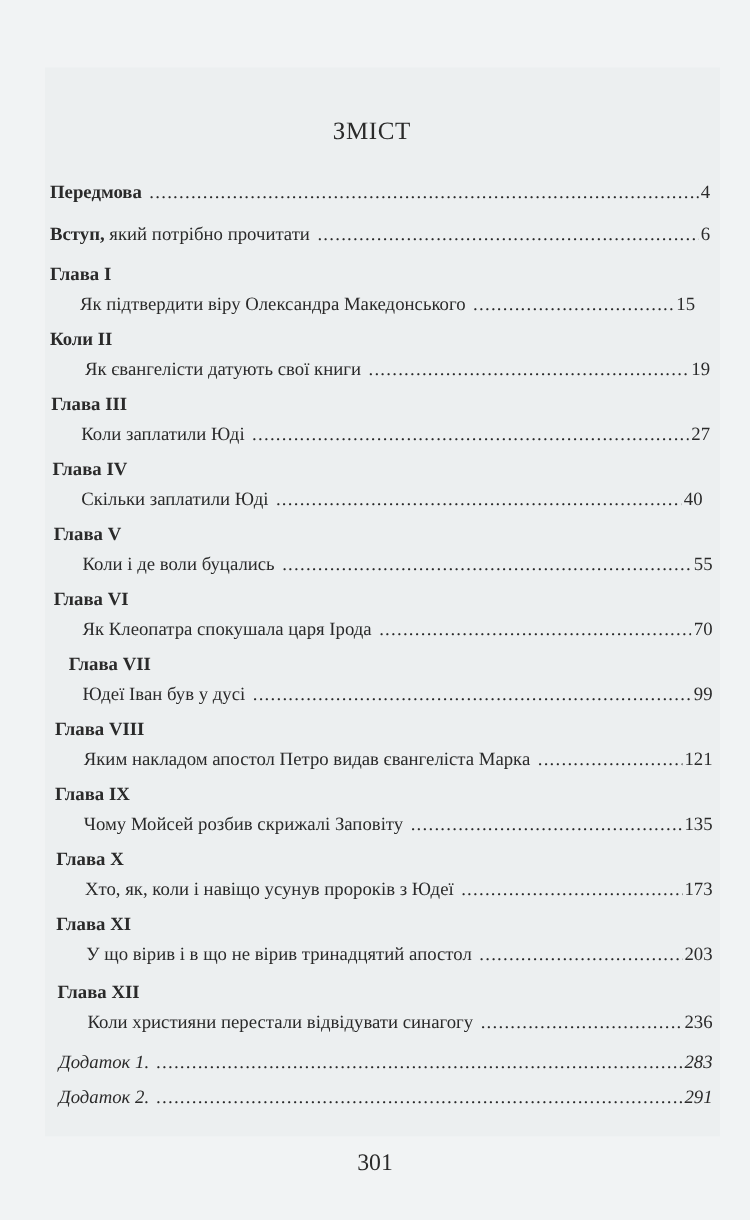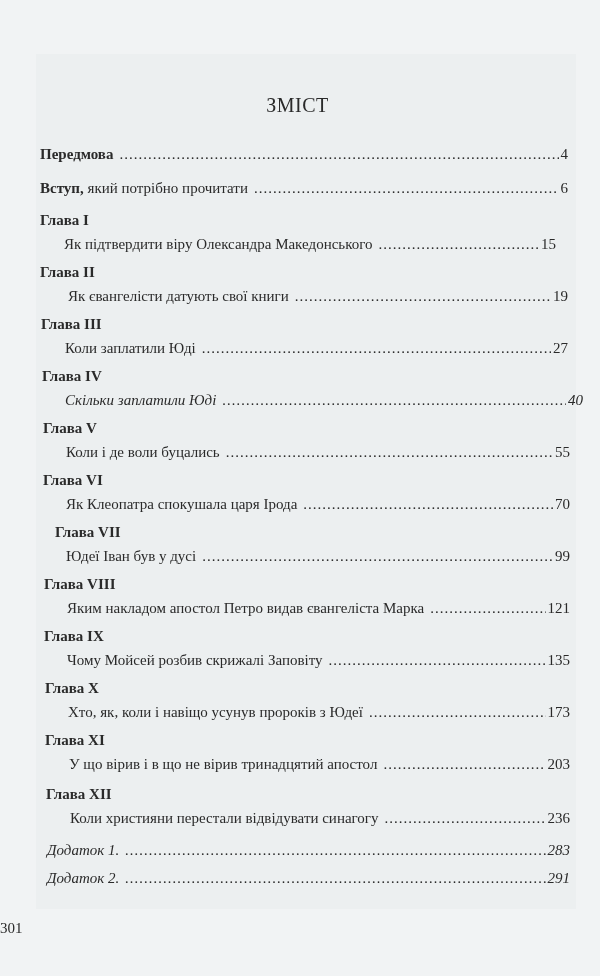--- a/index.html
+++ b/index.html
@@ -33,21 +33,21 @@
   .row .dots::before {
     content: "........................................................................................................................................................................................";
   }
   .row .page { flex: 0 0 auto; }
   .chapter {
     position: absolute; font-size: 15px; font-weight: bold;
   }
   .italic { font-style: italic; }
   .footer {
     position: absolute; left: 0; width: 600px; top: 920px;
-    font-size: 15px;
+    text-align: center; font-size: 19px;
   }
 </style>
 </head>
 <body>
 
 <div class="page-shade"></div>
 
 <div class="title">ЗМІСТ</div>
 
 <div class="toc">
@@ -64,36 +64,36 @@
     <span class="page">6</span>
   </div>
 
   <div class="chapter" style="left:40px; top:212px;">Глава I</div>
   <div class="row" style="left:64px; right:44px; top:236px;">
     <span class="label">Як підтвердити віру Олександра Македонського</span>
     <span class="dots"></span>
     <span class="page">15</span>
   </div>
 
-  <div class="chapter" style="left:40px; top:264px;">Глава II</div>
+  <div class="chapter" style="left:40px; top:264px;">Коли II</div>
   <div class="row" style="left:68px; right:32px; top:288px;">
     <span class="label">Як євангелісти датують свої книги</span>
     <span class="dots"></span>
     <span class="page">19</span>
   </div>
 
   <div class="chapter" style="left:41px; top:316px;">Глава III</div>
   <div class="row" style="left:65px; right:32px; top:340px;">
     <span class="label">Коли заплатили Юді</span>
     <span class="dots"></span>
     <span class="page">27</span>
   </div>
 
   <div class="chapter" style="left:42px; top:368px;">Глава IV</div>
-  <div class="row" style="left:65px; right:17px; top:392px;font-style:italic;">
+  <div class="row" style="left:65px; right:38px; top:392px;">
     <span class="label">Скільки заплатили Юді</span>
     <span class="dots"></span>
     <span class="page">40</span>
   </div>
 
   <div class="chapter" style="left:43px; top:420px;">Глава V</div>
   <div class="row" style="left:66px; right:30px; top:444px;">
     <span class="label">Коли і де воли буцались</span>
     <span class="dots"></span>
     <span class="page">55</span>

